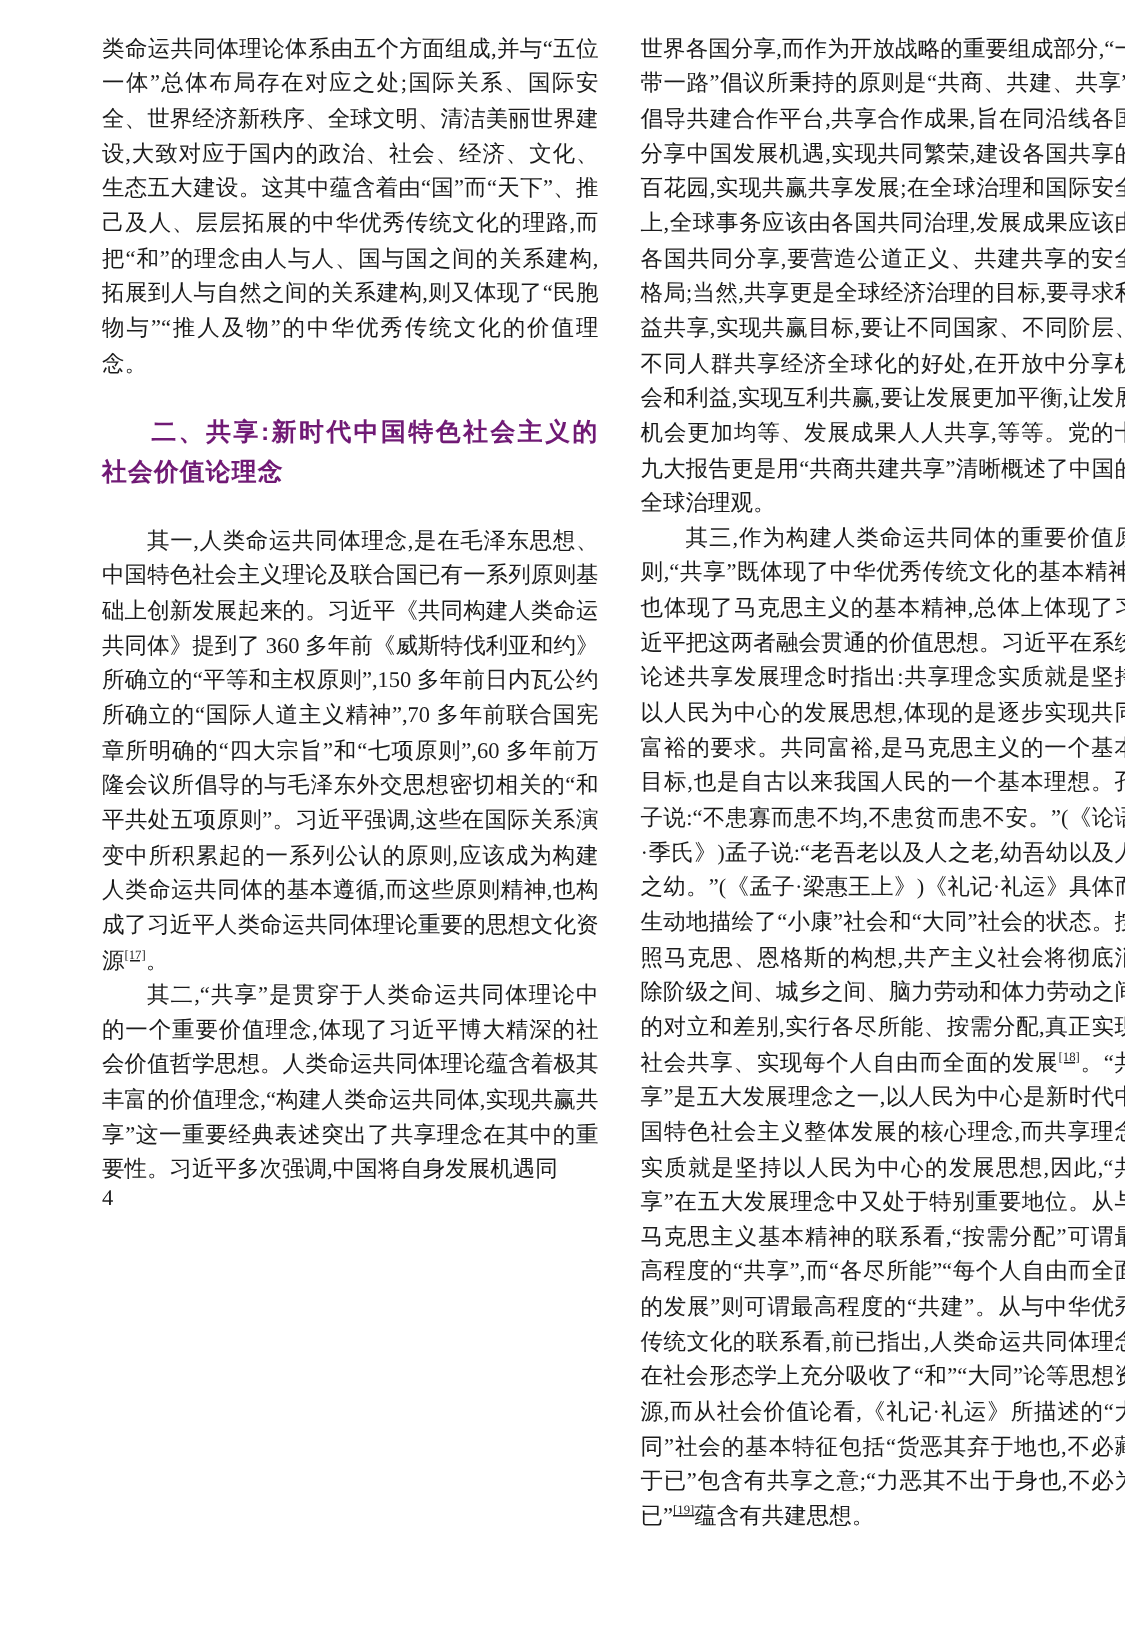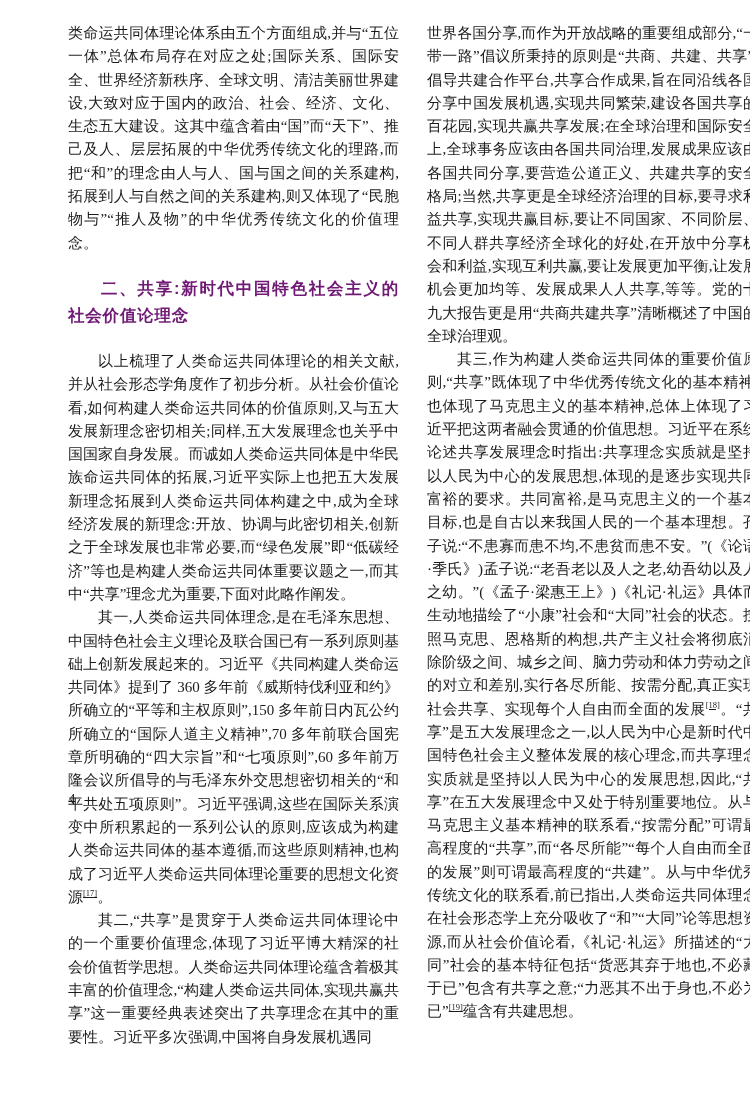--- a/index.html
+++ b/index.html
@@ -65,21 +65,20 @@
   }
 </style>
 </head>
 <body>
 
 <div class="page">
   <div class="columns">
     <div class="col">
         <p class="body-para">类命运共同体理论体系由五个方面组成,并与“五位一体”总体布局存在对应之处;国际关系、国际安全、世界经济新秩序、全球文明、清洁美丽世界建设,大致对应于国内的政治、社会、经济、文化、生态五大建设。这其中蕴含着由“国”而“天下”、推己及人、层层拓展的中华优秀传统文化的理路,而把“和”的理念由人与人、国与国之间的关系建构,拓展到人与自然之间的关系建构,则又体现了“民胞物与”“推人及物”的中华优秀传统文化的价值理念。</p>
         <h2 class="section-heading indent">二、共享:新时代中国特色社会主义的社会价值论理念</h2>
-        <p class="body-para indent">以上梳理了人类命运共同体理论的相关文献,并从社会形态学角度作了初步分析。从社会价值论看,如何构建人类命运共同体的价值原则,又与五大发展新理念密切相关;同样,五大发展理念也关乎中国国家自身发展。而诚如人类命运共同体是中华民族命运共同体的拓展,习近平实际上也把五大发展新理念拓展到人类命运共同体构建之中,成为全球经济发展的新理念:开放、协调与此密切相关,创新之于全球发展也非常必要,而“绿色发展”即“低碳经济”等也是构建人类命运共同体重要议题之一,而其中“共享”理念尤为重要,下面对此略作阐发。</p>
         <p class="body-para indent">其一,人类命运共同体理念,是在毛泽东思想、中国特色社会主义理论及联合国已有一系列原则基础上创新发展起来的。习近平《共同构建人类命运共同体》提到了 360 多年前《威斯特伐利亚和约》所确立的“平等和主权原则”,150 多年前日内瓦公约所确立的“国际人道主义精神”,70 多年前联合国宪章所明确的“四大宗旨”和“七项原则”,60 多年前万隆会议所倡导的与毛泽东外交思想密切相关的“和平共处五项原则”。习近平强调,这些在国际关系演变中所积累起的一系列公认的原则,应该成为构建人类命运共同体的基本遵循,而这些原则精神,也构成了习近平人类命运共同体理论重要的思想文化资源<sup>[17]</sup>。</p>
         <p class="body-para indent">其二,“共享”是贯穿于人类命运共同体理论中的一个重要价值理念,体现了习近平博大精深的社会价值哲学思想。人类命运共同体理论蕴含着极其丰富的价值理念,“构建人类命运共同体,实现共赢共享”这一重要经典表述突出了共享理念在其中的重要性。习近平多次强调,中国将自身发展机遇同</p>
       </div>
     <div class="col">
         <p class="body-para">世界各国分享,而作为开放战略的重要组成部分,“一带一路”倡议所秉持的原则是“共商、共建、共享”,倡导共建合作平台,共享合作成果,旨在同沿线各国分享中国发展机遇,实现共同繁荣,建设各国共享的百花园,实现共赢共享发展;在全球治理和国际安全上,全球事务应该由各国共同治理,发展成果应该由各国共同分享,要营造公道正义、共建共享的安全格局;当然,共享更是全球经济治理的目标,要寻求利益共享,实现共赢目标,要让不同国家、不同阶层、不同人群共享经济全球化的好处,在开放中分享机会和利益,实现互利共赢,要让发展更加平衡,让发展机会更加均等、发展成果人人共享,等等。党的十九大报告更是用“共商共建共享”清晰概述了中国的全球治理观。</p>
         <p class="body-para indent">其三,作为构建人类命运共同体的重要价值原则,“共享”既体现了中华优秀传统文化的基本精神,也体现了马克思主义的基本精神,总体上体现了习近平把这两者融会贯通的价值思想。习近平在系统论述共享发展理念时指出:共享理念实质就是坚持以人民为中心的发展思想,体现的是逐步实现共同富裕的要求。共同富裕,是马克思主义的一个基本目标,也是自古以来我国人民的一个基本理想。孔子说:“不患寡而患不均,不患贫而患不安。”(《论语·季氏》)孟子说:“老吾老以及人之老,幼吾幼以及人之幼。”(《孟子·梁惠王上》)《礼记·礼运》具体而生动地描绘了“小康”社会和“大同”社会的状态。按照马克思、恩格斯的构想,共产主义社会将彻底消除阶级之间、城乡之间、脑力劳动和体力劳动之间的对立和差别,实行各尽所能、按需分配,真正实现社会共享、实现每个人自由而全面的发展<sup>[18]</sup>。“共享”是五大发展理念之一,以人民为中心是新时代中国特色社会主义整体发展的核心理念,而共享理念实质就是坚持以人民为中心的发展思想,因此,“共享”在五大发展理念中又处于特别重要地位。从与马克思主义基本精神的联系看,“按需分配”可谓最高程度的“共享”,而“各尽所能”“每个人自由而全面的发展”则可谓最高程度的“共建”。从与中华优秀传统文化的联系看,前已指出,人类命运共同体理念在社会形态学上充分吸收了“和”“大同”论等思想资源,而从社会价值论看,《礼记·礼运》所描述的“大同”社会的基本特征包括“货恶其弃于地也,不必藏于已”包含有共享之意;“力恶其不出于身也,不必为已”<sup>[19]</sup>蕴含有共建思想。</p>
       </div>
   </div>
   <div class="page-number">4</div>
 </div>

